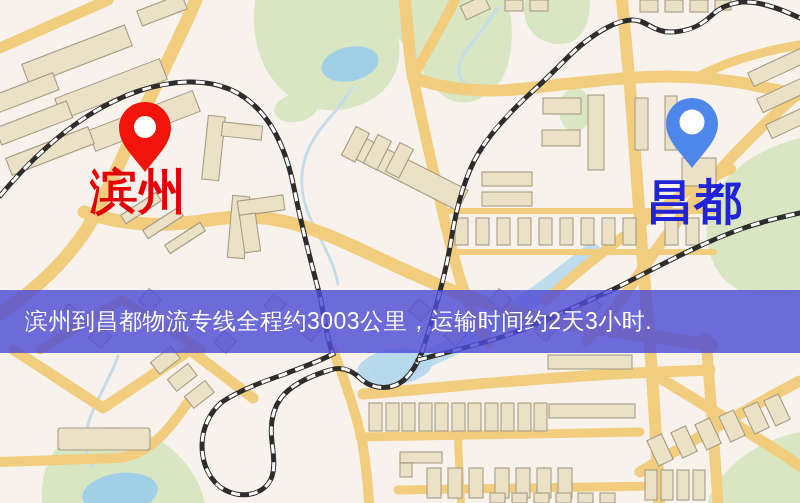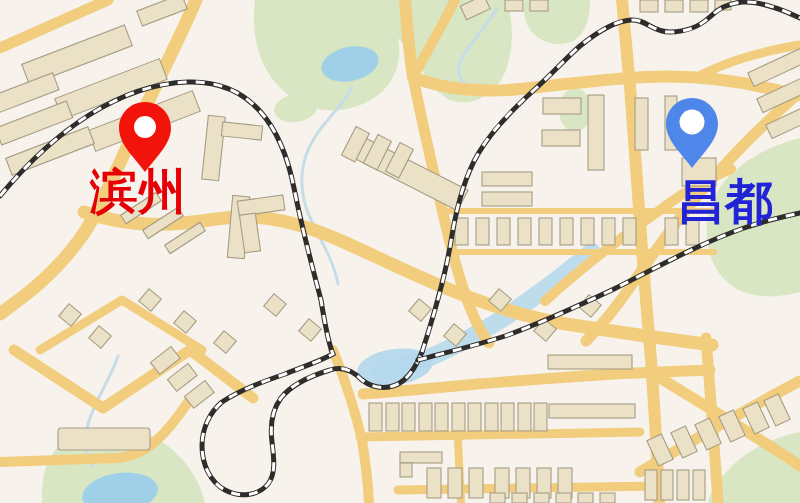--- a/index.html
+++ b/index.html
@@ -19,21 +19,21 @@
   .bld{fill:var(--building-fill);stroke:var(--building-stroke);stroke-width:1.1;}
   .park{fill:var(--park);stroke:none;}
   .rail-base{stroke:var(--railway-dark);stroke-width:5;fill:none;stroke-linecap:round;}
   .rail-dash{stroke:var(--railway-light);stroke-width:3;fill:none;stroke-dasharray:9 9;}
   .stream{stroke:var(--stream);stroke-width:3;fill:none;stroke-linecap:round;}
   .pin{position:absolute;width:56px;height:72px;}
   .pin svg{display:block;}
   .city-label{position:absolute;font-family:"Liberation Serif","DejaVu Serif",serif;
     font-weight:bold;font-size:48px;line-height:1;letter-spacing:0px;white-space:nowrap;}
   .origin-label{color:var(--origin-label);left:90px;top:168px;}
-  .destination-label{color:var(--destination-label);left:646px;top:178px;margin-left:31px;}
+  .destination-label{color:var(--destination-label);left:646px;top:178px;}
   .banner{position:absolute;left:0;top:290px;width:800px;height:63px;
     background:var(--banner-bg);display:flex;align-items:center;box-sizing:border-box;padding-left:25px;}
   .banner span{color:var(--banner-text);font-size:23px;letter-spacing:0.5px;
     font-family:"Liberation Sans","DejaVu Sans",sans-serif;text-shadow:0 0 1px rgba(0,0,0,0.15);}
 </style>
 </head>
 <body>
 
 <div class="map-wrap">
   <svg class="map-svg" width="800" height="503" viewBox="0 0 800 503">
@@ -209,13 +209,16 @@
   <div class="city-label origin-label">滨州</div>
 
   <div class="pin" style="left:664px;top:97px;">
     <svg width="56" height="72" viewBox="0 0 56 72">
       <path fill="var(--destination-pin)" d="M28,1 C13.5,1 2,12.5 2,27 C2,38 9,47.5 16,56 C21,62 25.5,67.5 28,71 C30.5,67.5 35,62 40,56 C47,47.5 54,38 54,27 C54,12.5 42.5,1 28,1 Z"></path>
       <circle fill="#ffffff" cx="28" cy="25" r="12.5"></circle>
     </svg>
   </div>
   <div class="city-label destination-label">昌都</div>
 
+  <div class="banner">
+    <span>滨州到昌都物流专线全程约3003公里，运输时间约2天3小时.</span>
+  </div>
 </div>
 
 </body></html>

